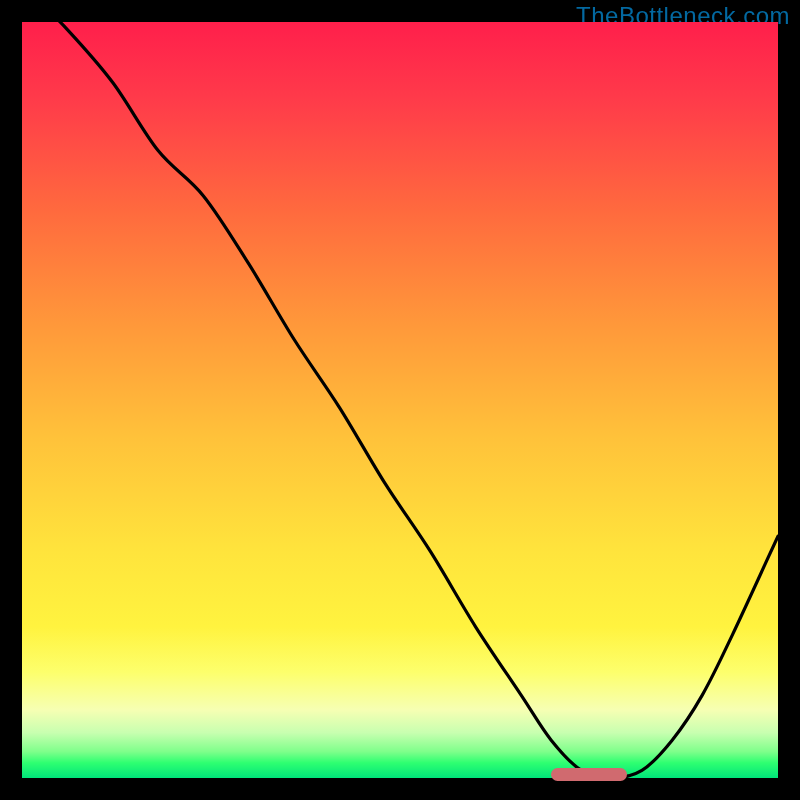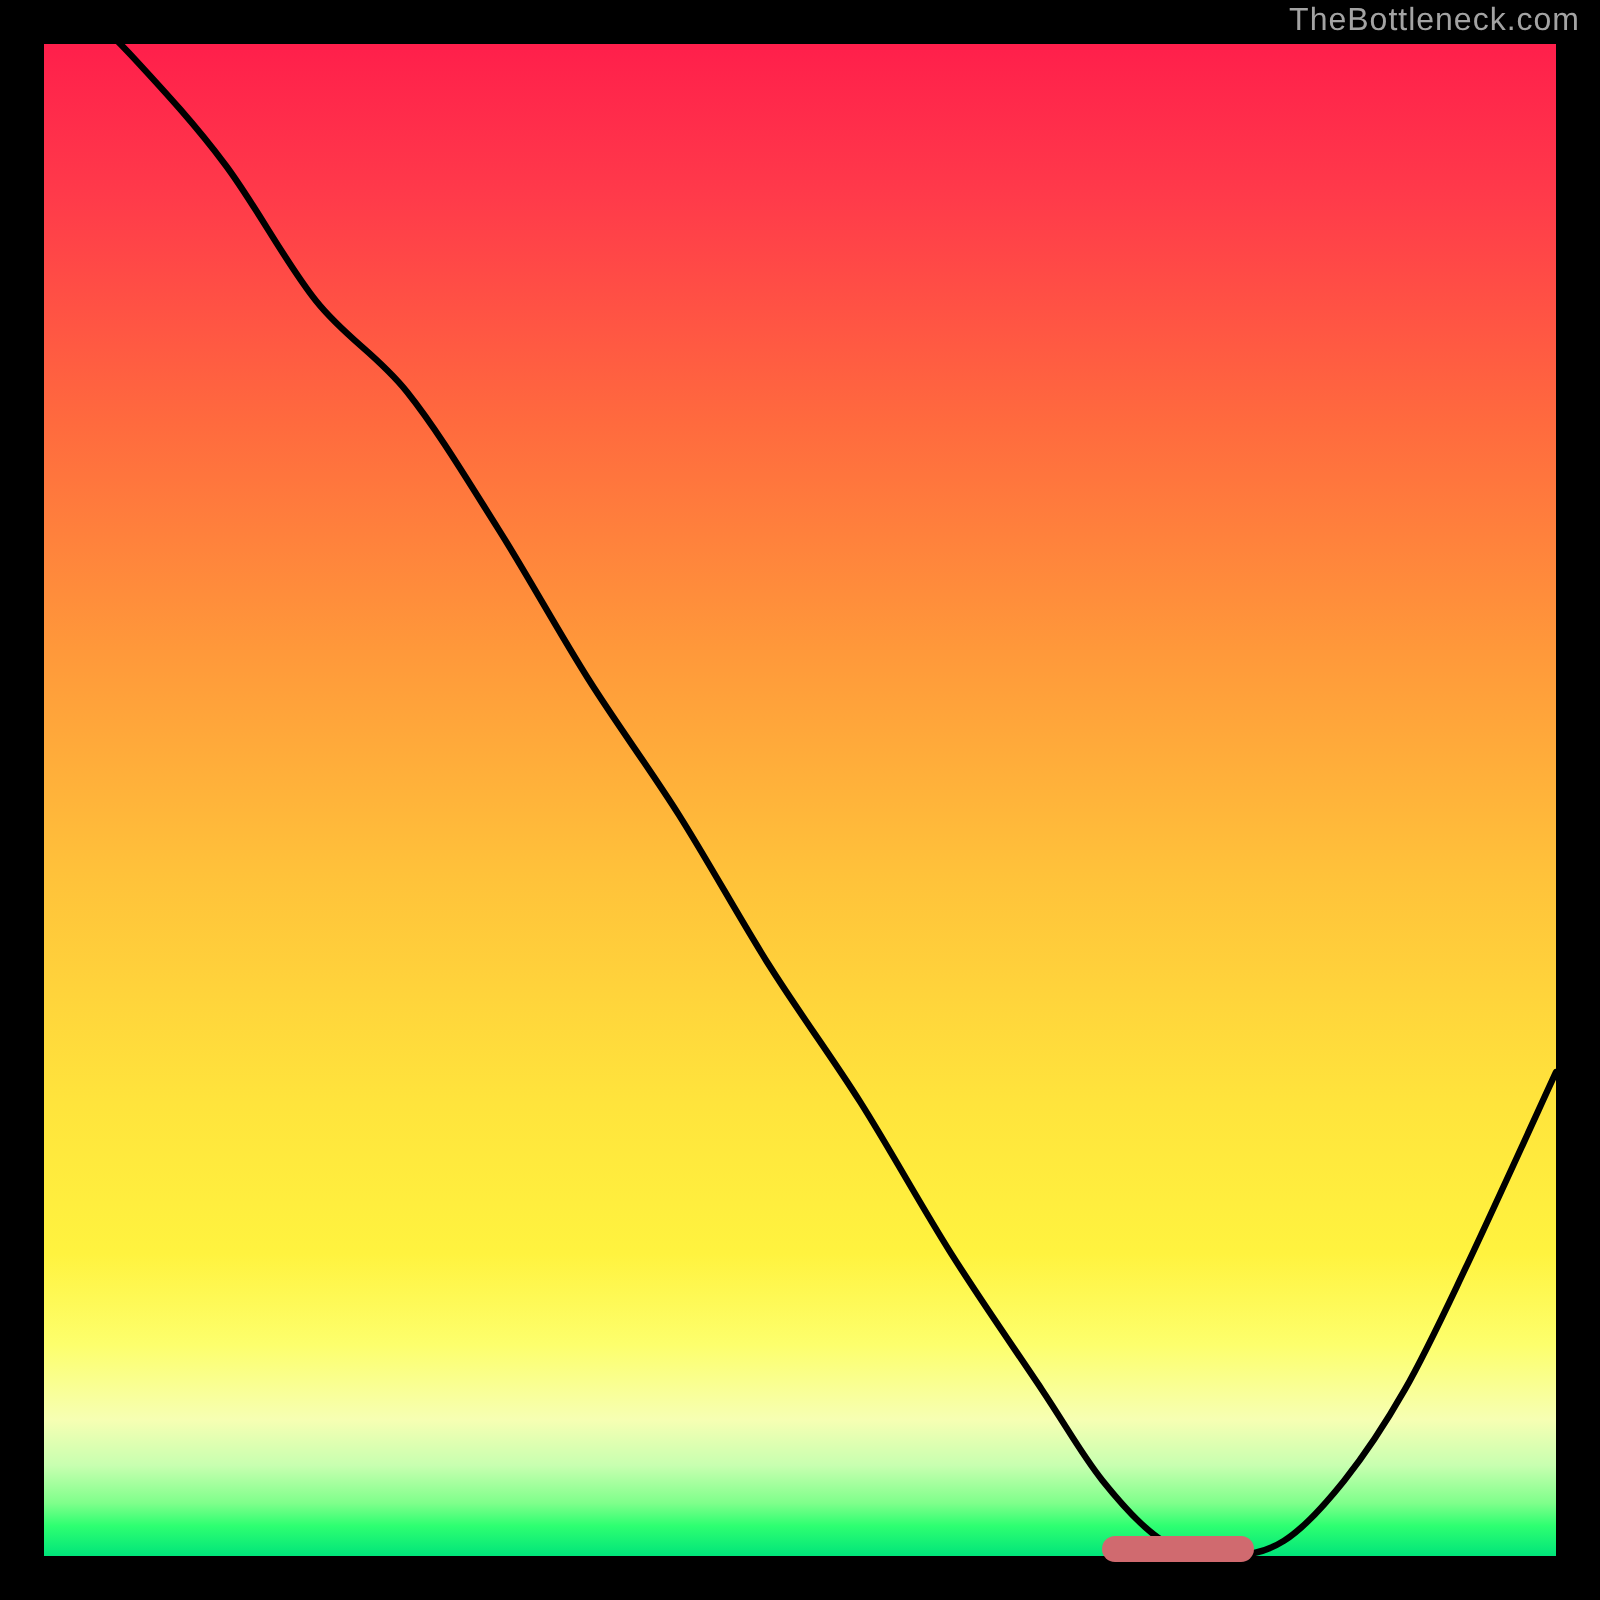--- a/index.html
+++ b/index.html
@@ -38,22 +38,22 @@
       #7fff8b 96.5%,
       #2eff71 98%,
       #00e47a 100%
     );
   }
   .watermark {
     position: absolute;
     top: 2px;
     right: 10px;
     font-family: Arial, Helvetica, sans-serif;
-    font-size: 16px;
-    color: #a3a3a3;
+    font-size: 24px;
+    color: #0369a1;
     letter-spacing: 0.5px;
   }
   svg.curve {
     position: absolute;
     left: 0;
     top: 0;
     width: 756px;
     height: 756px;
   }
   .marker {

